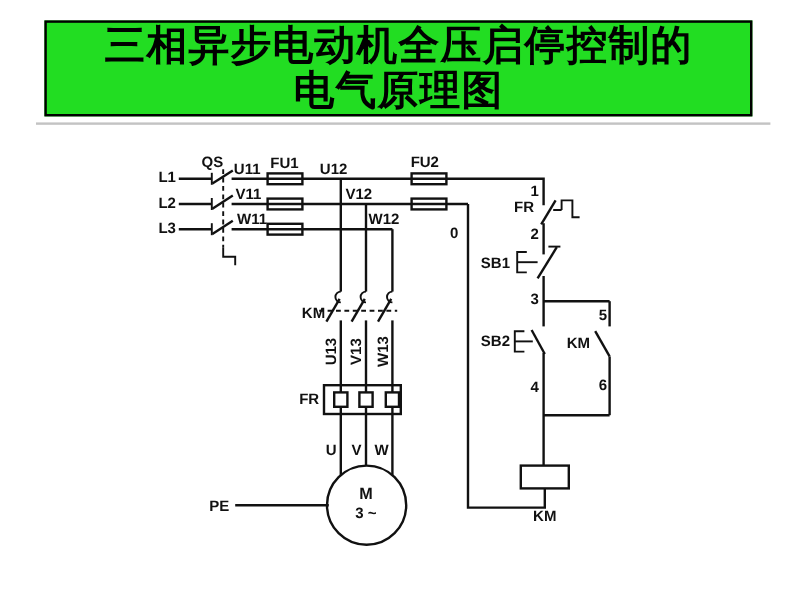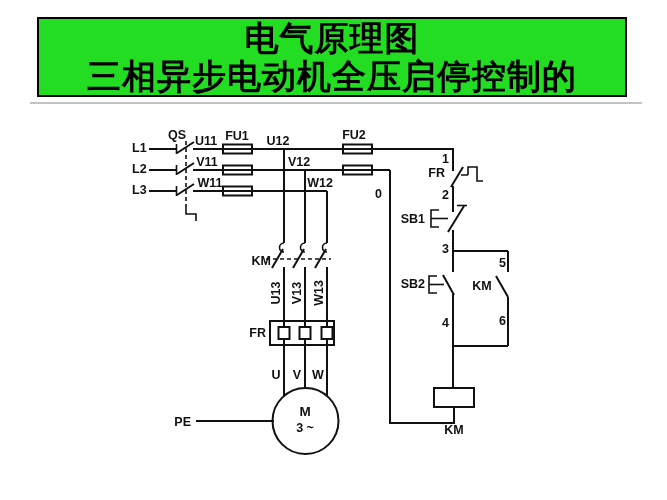--- a/index.html
+++ b/index.html
@@ -29,22 +29,22 @@
     font-family:"Liberation Sans","DejaVu Sans",sans-serif;
     font-weight:bold;font-size:12.5px;fill:#111;stroke:none;
   }
 </style>
 </head>
 <body>
 
 <div class="stage">
 
   <div class="title-band">
+    <div>三相异步电动机全压启停控制的</div>
     <div>电气原理图</div>
-    <div>三相异步电动机全压启停控制的</div>
   </div>
 
   <div class="divider"></div>
 
   <svg class="circuit" width="667" height="500" viewBox="0 0 667 500">
 
     <g>
 
       <g>
         <text x="132" y="152">L1</text>

